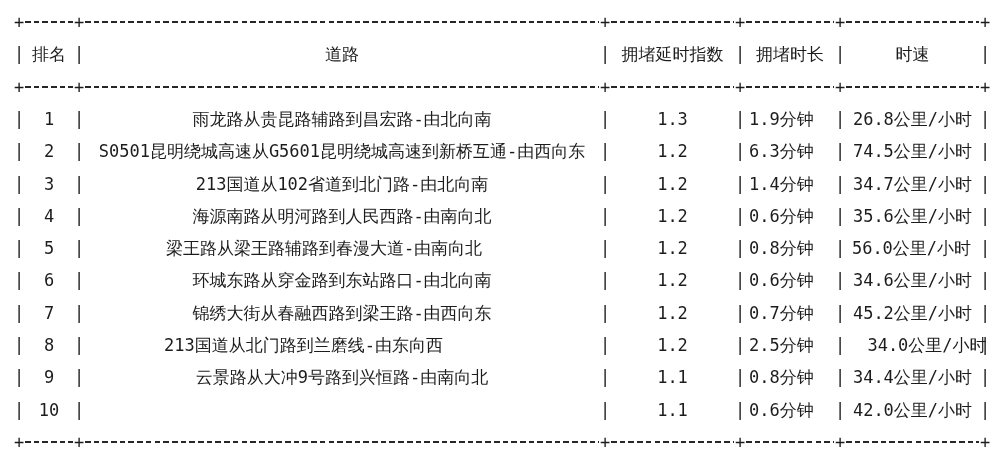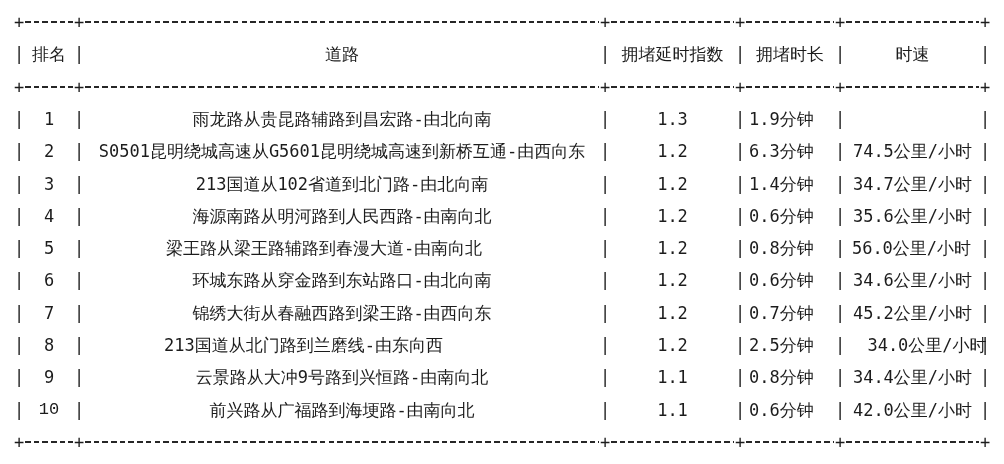--- a/index.html
+++ b/index.html
@@ -95,20 +95,21 @@
         <span class="plus" style="left: 605px;">+</span>
         <span class="plus" style="left: 740px;">+</span>
         <span class="plus" style="left: 840px;">+</span>
         <span class="plus" style="left: 985px;">+</span>
       </div>
       <div class="line" style="top: 102.9px;">
         <div class="cell" style="left: 19px; width: 60px; text-align: center;">1</div>
         <div class="cell" style="left: 79px; width: 526px; text-align: center;">雨龙路从贵昆路辅路到昌宏路-由北向南</div>
         <div class="cell" style="left: 605px; width: 135px; text-align: center;">1.3</div>
         <div class="cell" style="left: 740px; width: 100px; text-align: left; padding-left: 9px;">1.9分钟</div>
+        <div class="cell" style="left: 840px; width: 145px; text-align: center;">26.8公里/小时</div>
         <span class="pipe" style="left: 19px;">|</span>
         <span class="pipe" style="left: 79px;">|</span>
         <span class="pipe" style="left: 605px;">|</span>
         <span class="pipe" style="left: 740px;">|</span>
         <span class="pipe" style="left: 840px;">|</span>
         <span class="pipe" style="left: 985px;">|</span>
       </div>
       <div class="line" style="top: 135.2px;">
         <div class="cell" style="left: 19px; width: 60px; text-align: center;">2</div>
         <div class="cell" style="left: 79px; width: 526px; text-align: center;">S0501昆明绕城高速从G5601昆明绕城高速到新桥互通-由西向东</div>
@@ -207,22 +208,21 @@
         <div class="cell" style="left: 740px; width: 100px; text-align: left; padding-left: 9px;">0.8分钟</div>
         <div class="cell" style="left: 840px; width: 145px; text-align: center;">34.4公里/小时</div>
         <span class="pipe" style="left: 19px;">|</span>
         <span class="pipe" style="left: 79px;">|</span>
         <span class="pipe" style="left: 605px;">|</span>
         <span class="pipe" style="left: 740px;">|</span>
         <span class="pipe" style="left: 840px;">|</span>
         <span class="pipe" style="left: 985px;">|</span>
       </div>
       <div class="line" style="top: 393.6px;">
-        <div class="cell" style="left: 19px; width: 60px; text-align: center; font-family: Liberation Mono, monospace;">10</div>
-        <div class="cell" style="left: 79px; width: 526px; text-align: center;">前兴路从广福路到海埂路-由南向北</div>
+        <div class="cell" style="left: 19px; width: 60px; text-align: center;">10</div>
         <div class="cell" style="left: 605px; width: 135px; text-align: center;">1.1</div>
         <div class="cell" style="left: 740px; width: 100px; text-align: left; padding-left: 9px;">0.6分钟</div>
         <div class="cell" style="left: 840px; width: 145px; text-align: center;">42.0公里/小时</div>
         <span class="pipe" style="left: 19px;">|</span>
         <span class="pipe" style="left: 79px;">|</span>
         <span class="pipe" style="left: 605px;">|</span>
         <span class="pipe" style="left: 740px;">|</span>
         <span class="pipe" style="left: 840px;">|</span>
         <span class="pipe" style="left: 985px;">|</span>
       </div>

